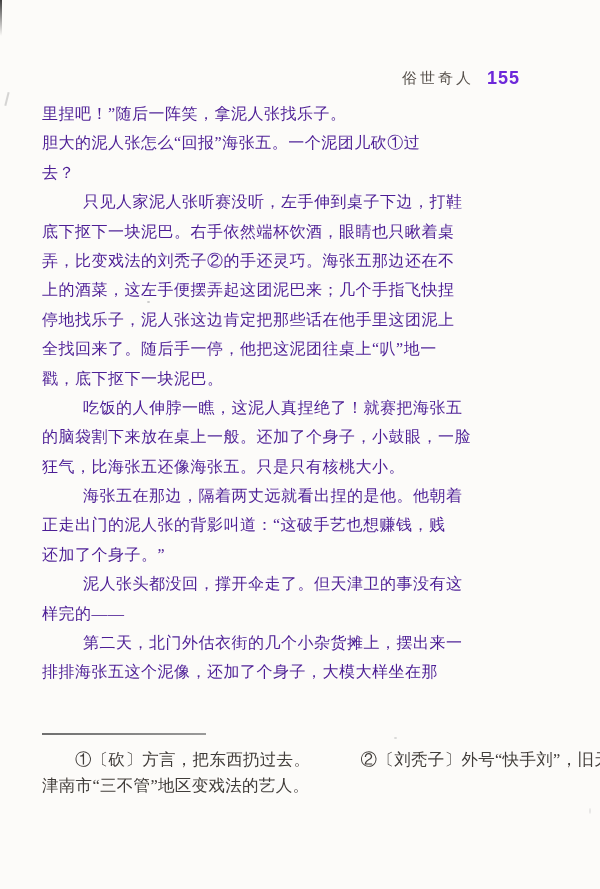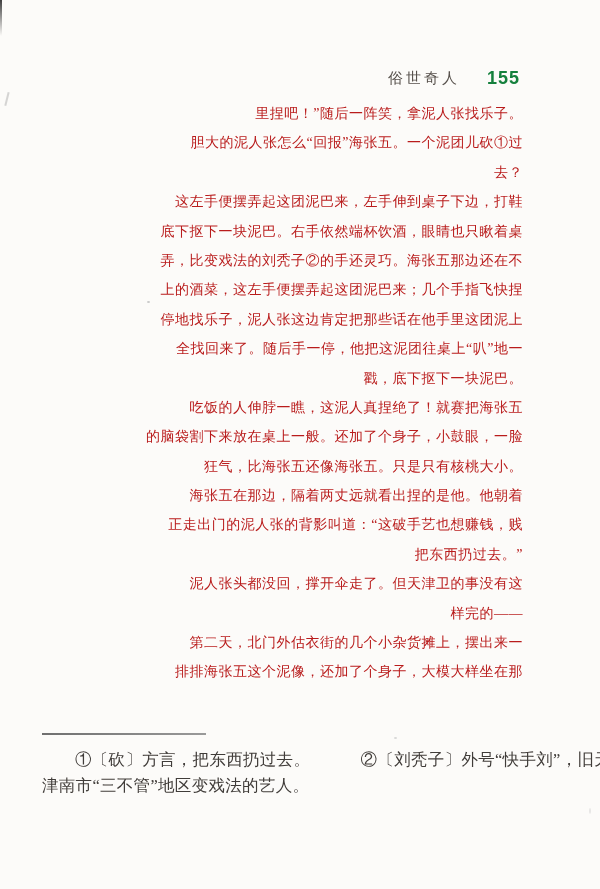--- a/index.html
+++ b/index.html
@@ -7,37 +7,37 @@
     position:relative;
     width:600px;height:889px;
     background:#fcfbf9;
     font-family:"Liberation Serif","DejaVu Serif",serif;
     overflow:hidden;
     box-shadow:0 0 4px rgba(0,0,0,.15);
   }
   
   .header{
     position:absolute;top:68px;right:80px;
-    display:flex;align-items:center;gap:27px;
+    display:flex;align-items:center;gap:13px;
   }
   .book-title{
     font-size:15px;color:#56504b;letter-spacing:3px;
   }
   .page-num{
     font-family:"Liberation Sans","DejaVu Sans",sans-serif;
-    font-size:18px;font-weight:700;color:#15803d;letter-spacing:1px;
+    font-size:18px;font-weight:700;color:#6d28d9;letter-spacing:1px;
   }
   
   .bodytext{
     position:absolute;left:42px;top:99px;width:481px;
   }
   .line{
     height:29.4px;line-height:29.4px;
-    font-size:14px;color:#b91c1c;
-    letter-spacing:.5px;white-space:nowrap;text-align:right;
+    font-size:16px;color:#4c1d95;
+    letter-spacing:.5px;white-space:nowrap;
   }
   .line.indent{padding-left:41px;}
   
   .fn-rule{
     position:absolute;left:42px;top:733px;width:164px;height:2px;
     background:linear-gradient(to right,#6f6f6f,#9a9a9a);
   }
   .footnotes{
     position:absolute;left:42px;top:747px;width:481px;
   }
@@ -74,33 +74,33 @@
 
   <div class="header">
     <span class="book-title">俗世奇人</span>
     <span class="page-num">155</span>
   </div>
 
   <div class="bodytext">
     <div class="line">里捏吧！”随后一阵笑，拿泥人张找乐子。</div>
     <div class="line">胆大的泥人张怎么“回报”海张五。一个泥团儿砍①过</div>
     <div class="line">去？</div>
-    <div class="line indent">这左手便摆弄起这团泥巴来，左手伸到桌子下边，打鞋</div>
+    <div class="line indent">只见人家泥人张听赛没听，左手伸到桌子下边，打鞋</div>
     <div class="line">底下抠下一块泥巴。右手依然端杯饮酒，眼睛也只瞅着桌</div>
     <div class="line">弄，比变戏法的刘秃子②的手还灵巧。海张五那边还在不</div>
     <div class="line">上的酒菜，这左手便摆弄起这团泥巴来；几个手指飞快捏</div>
     <div class="line">停地找乐子，泥人张这边肯定把那些话在他手里这团泥上</div>
     <div class="line">全找回来了。随后手一停，他把这泥团往桌上“叭”地一</div>
     <div class="line">戳，底下抠下一块泥巴。</div>
     <div class="line indent">吃饭的人伸脖一瞧，这泥人真捏绝了！就赛把海张五</div>
     <div class="line">的脑袋割下来放在桌上一般。还加了个身子，小鼓眼，一脸</div>
     <div class="line">狂气，比海张五还像海张五。只是只有核桃大小。</div>
     <div class="line indent">海张五在那边，隔着两丈远就看出捏的是他。他朝着</div>
     <div class="line">正走出门的泥人张的背影叫道：“这破手艺也想赚钱，贱</div>
-    <div class="line">把东西扔过去。”</div>
+    <div class="line">还加了个身子。”</div>
     <div class="line indent">泥人张头都没回，撑开伞走了。但天津卫的事没有这</div>
     <div class="line">样完的——</div>
     <div class="line indent">第二天，北门外估衣街的几个小杂货摊上，摆出来一</div>
     <div class="line">排排海张五这个泥像，还加了个身子，大模大样坐在那</div>
   </div>
 
   <div class="fn-rule"></div>
 
   <div class="footnotes">
     <div class="fn-line fn-indent">①〔砍〕方言，把东西扔过去。　　　②〔刘秃子〕外号“快手刘”，旧天</div>

